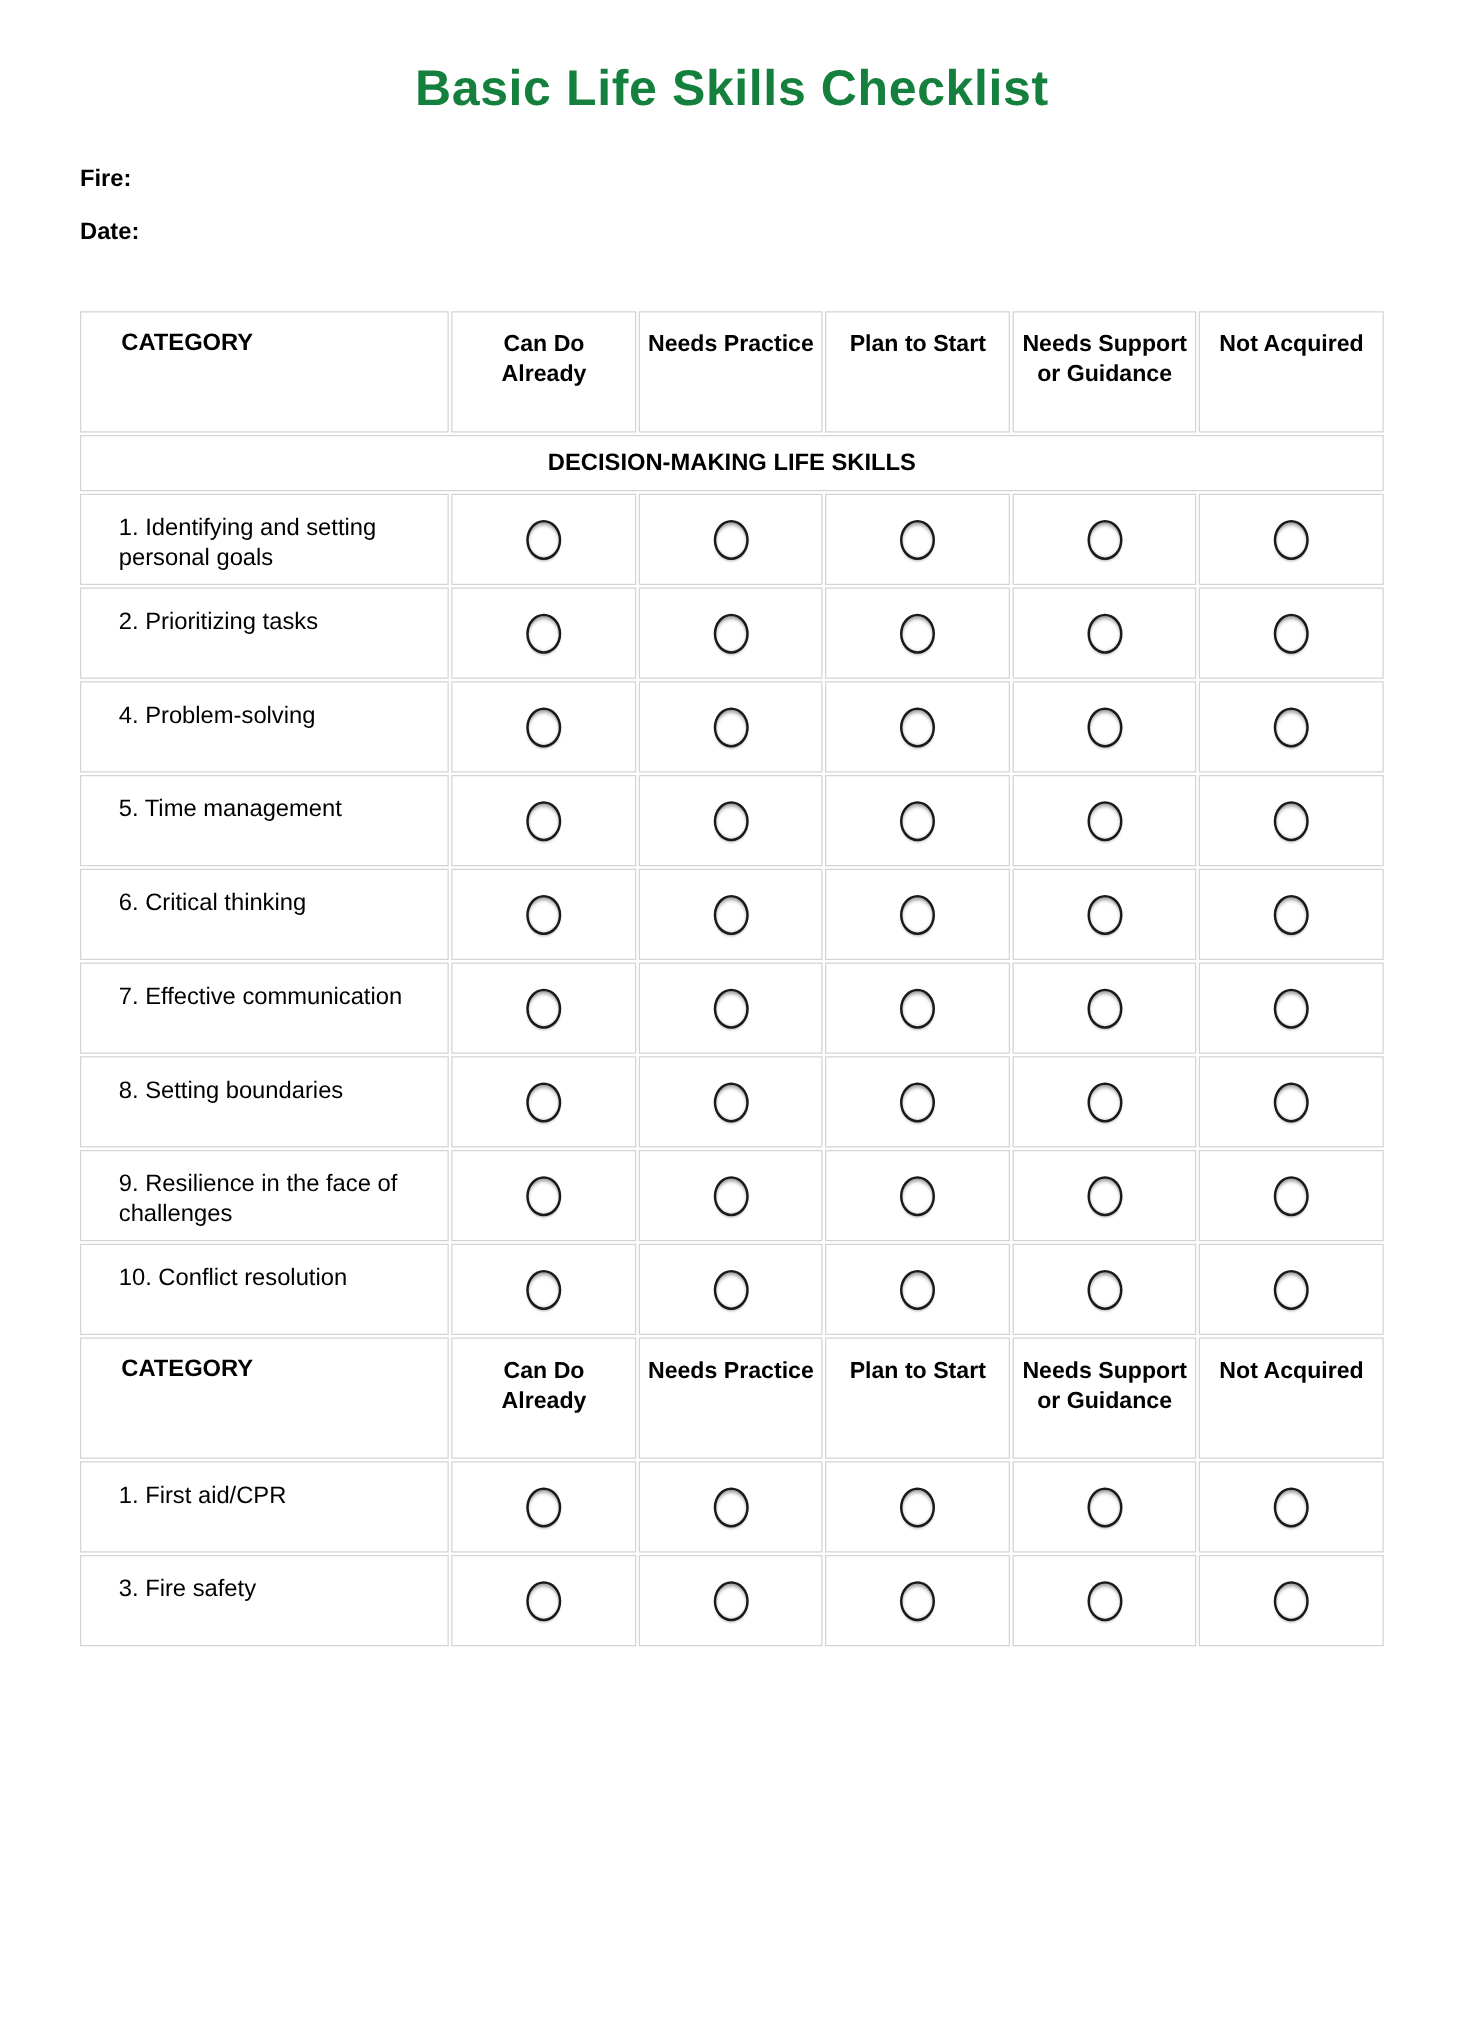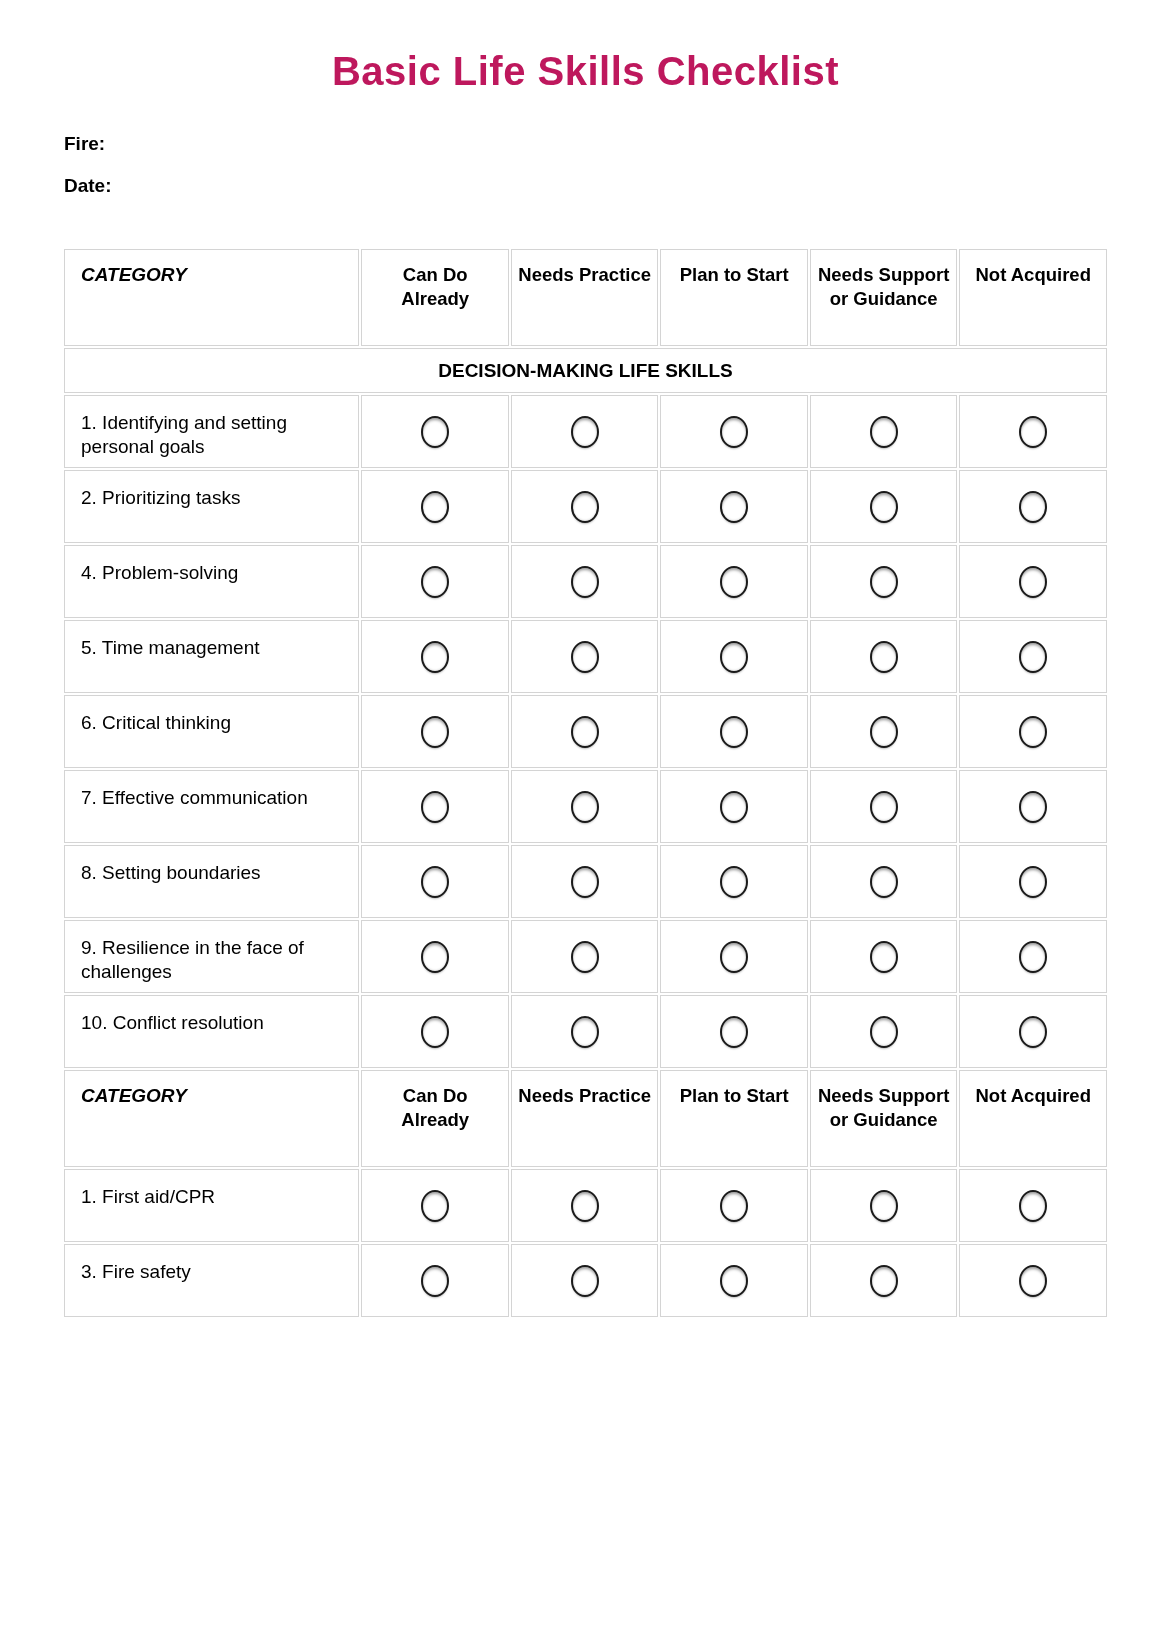--- a/index.html
+++ b/index.html
@@ -8,21 +8,21 @@
     width:1176px; height:1630px;
     font-family:"Liberation Sans","DejaVu Sans",sans-serif;
     color:#000000;
     position:relative;
   }
   .page { padding:36px 67px 0 62px; }
 
   h1.title {
     font-size:40px;
     font-weight:bold;
-    color:#be185d;
+    color:#15803d;
     text-align:center;
     line-height:46px;
     margin:12px 0 38px 0;
     letter-spacing:0.5px;
   }
 
   .fields { margin:0 0 0 2px; }
   .field-label {
     font-size:19px;
     font-weight:bold;
@@ -48,39 +48,38 @@
     vertical-align:top;
     text-align:center;
     font-weight:bold;
     font-size:18.5px;
     line-height:24px;
     padding:13px 6px 10px 6px;
     height:97px;
   }
   td.col-header.first {
     text-align:left;
-    padding-left:16px;
-    font-size:19px;
-    font-style:italic;
+    padding-left:32px;
+    font-size:19px;
   }
 
   td.section-header {
     vertical-align:middle;
     font-weight:bold;
     font-size:19px;
     padding:10px 16px;
     height:45px;
     text-align:center;
   }
 
   td.skill-label {
     vertical-align:top;
     font-size:19px;
     line-height:23.5px;
-    padding:15px 12px 8px 16px;
+    padding:15px 12px 8px 30px;
     height:73px;
   }
   td.choice-cell {
     vertical-align:middle;
     text-align:center;
     height:73px;
   }
 
   .radio {
     display:inline-block;

